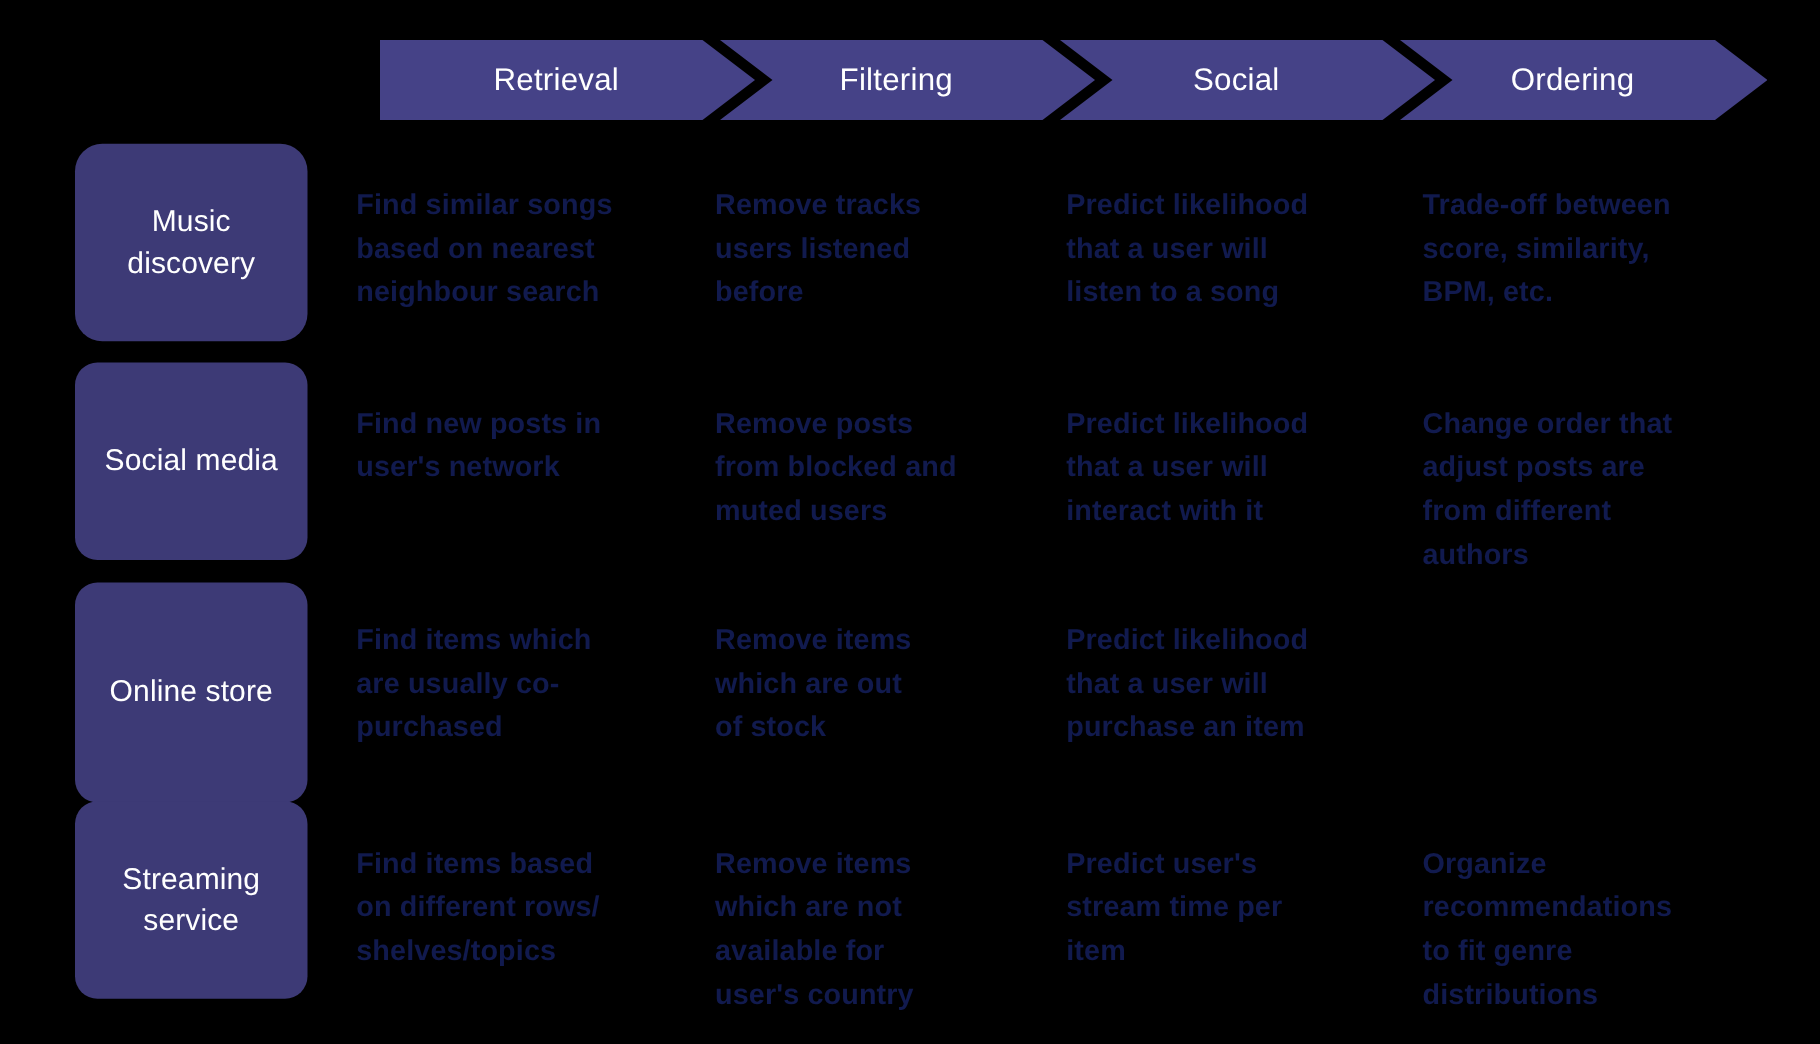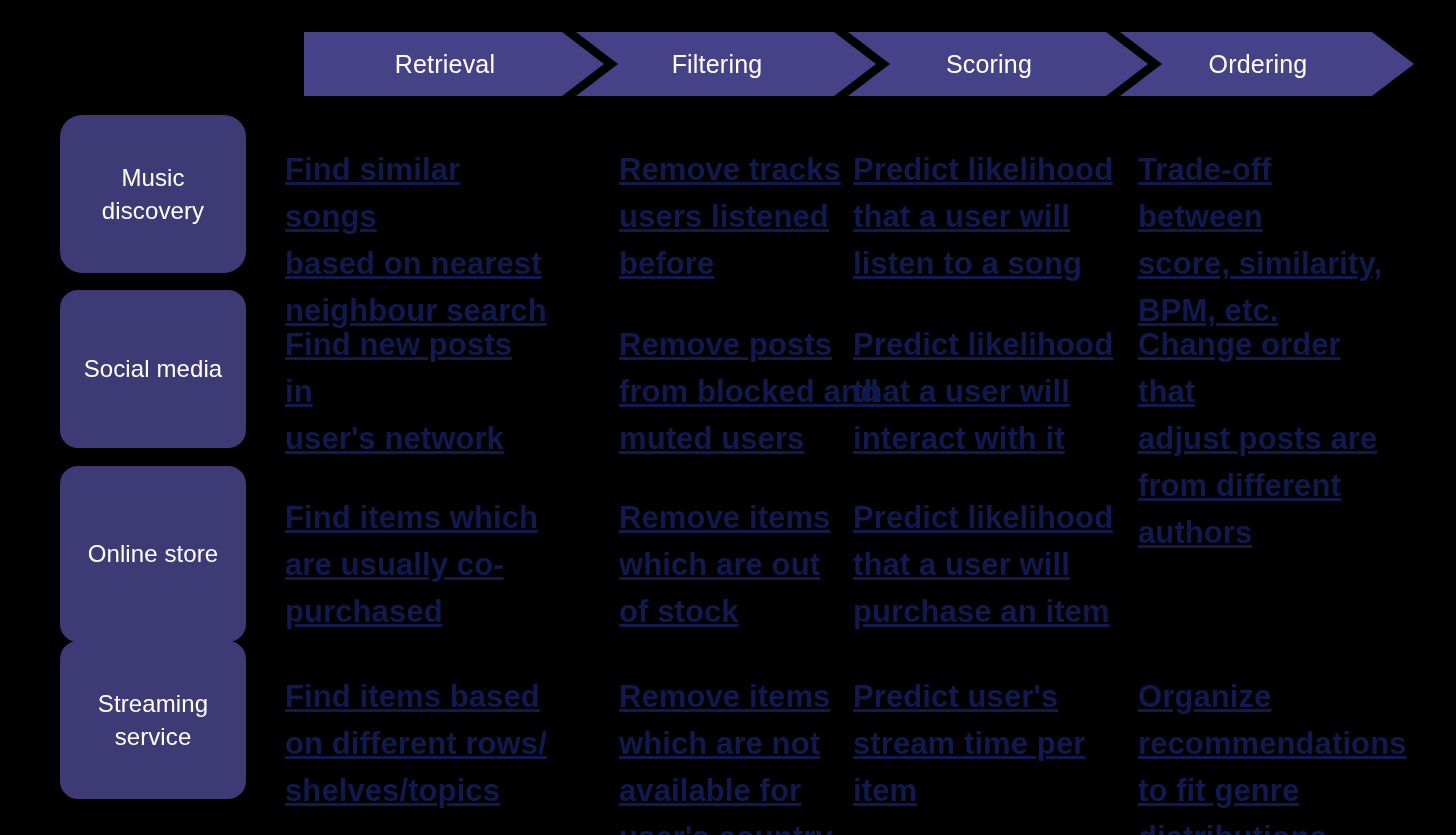--- a/index.html
+++ b/index.html
@@ -97,29 +97,28 @@
   .row-card.r0 { top: 115px; height: 158px; border-radius: 22px; }
   .row-card.r1 { top: 290px; height: 158px; }
   .row-card.r2 { top: 466px; height: 176px; }
   .row-card.r3 { top: 641px; height: 158px; }
 
   
   .cell {
     position: absolute;
     width: 262px;
     color: #111a4e;
-    font-size: 31px;
+    font-size: 23px;
     font-weight: 700;
     line-height: 1.52;
     letter-spacing: 0.1px;
     white-space: pre-line;
-    text-decoration: underline;
   }
   .cell.c0 { left: 285px; }
-  .cell.c1 { left: 572px; margin-left: 47px; }
+  .cell.c1 { left: 572px; }
   .cell.c2 { left: 853px; }
   .cell.c3 { left: 1138px; }
 
   .cell.row0 { top: 146px; }
   .cell.row1 { top: 321px; }
   .cell.row2 { top: 494px; }
   .cell.row3 { top: 673px; }
 </style>
 </head>
 <body>
@@ -127,21 +126,21 @@
 <div id="diagram">
 
   <div id="stage-header">
     <div class="stage-chevron s0">
       <span class="stage-label">Retrieval</span>
     </div>
     <div class="stage-chevron s1">
       <span class="stage-label">Filtering</span>
     </div>
     <div class="stage-chevron s2">
-      <span class="stage-label">Scoring</span>
+      <span class="stage-label">Social</span>
     </div>
     <div class="stage-chevron s3">
       <span class="stage-label">Ordering</span>
     </div>
   </div>
 
   <div class="row-card r0">
     <span class="row-card-label">Music
 discovery</span>
   </div>

